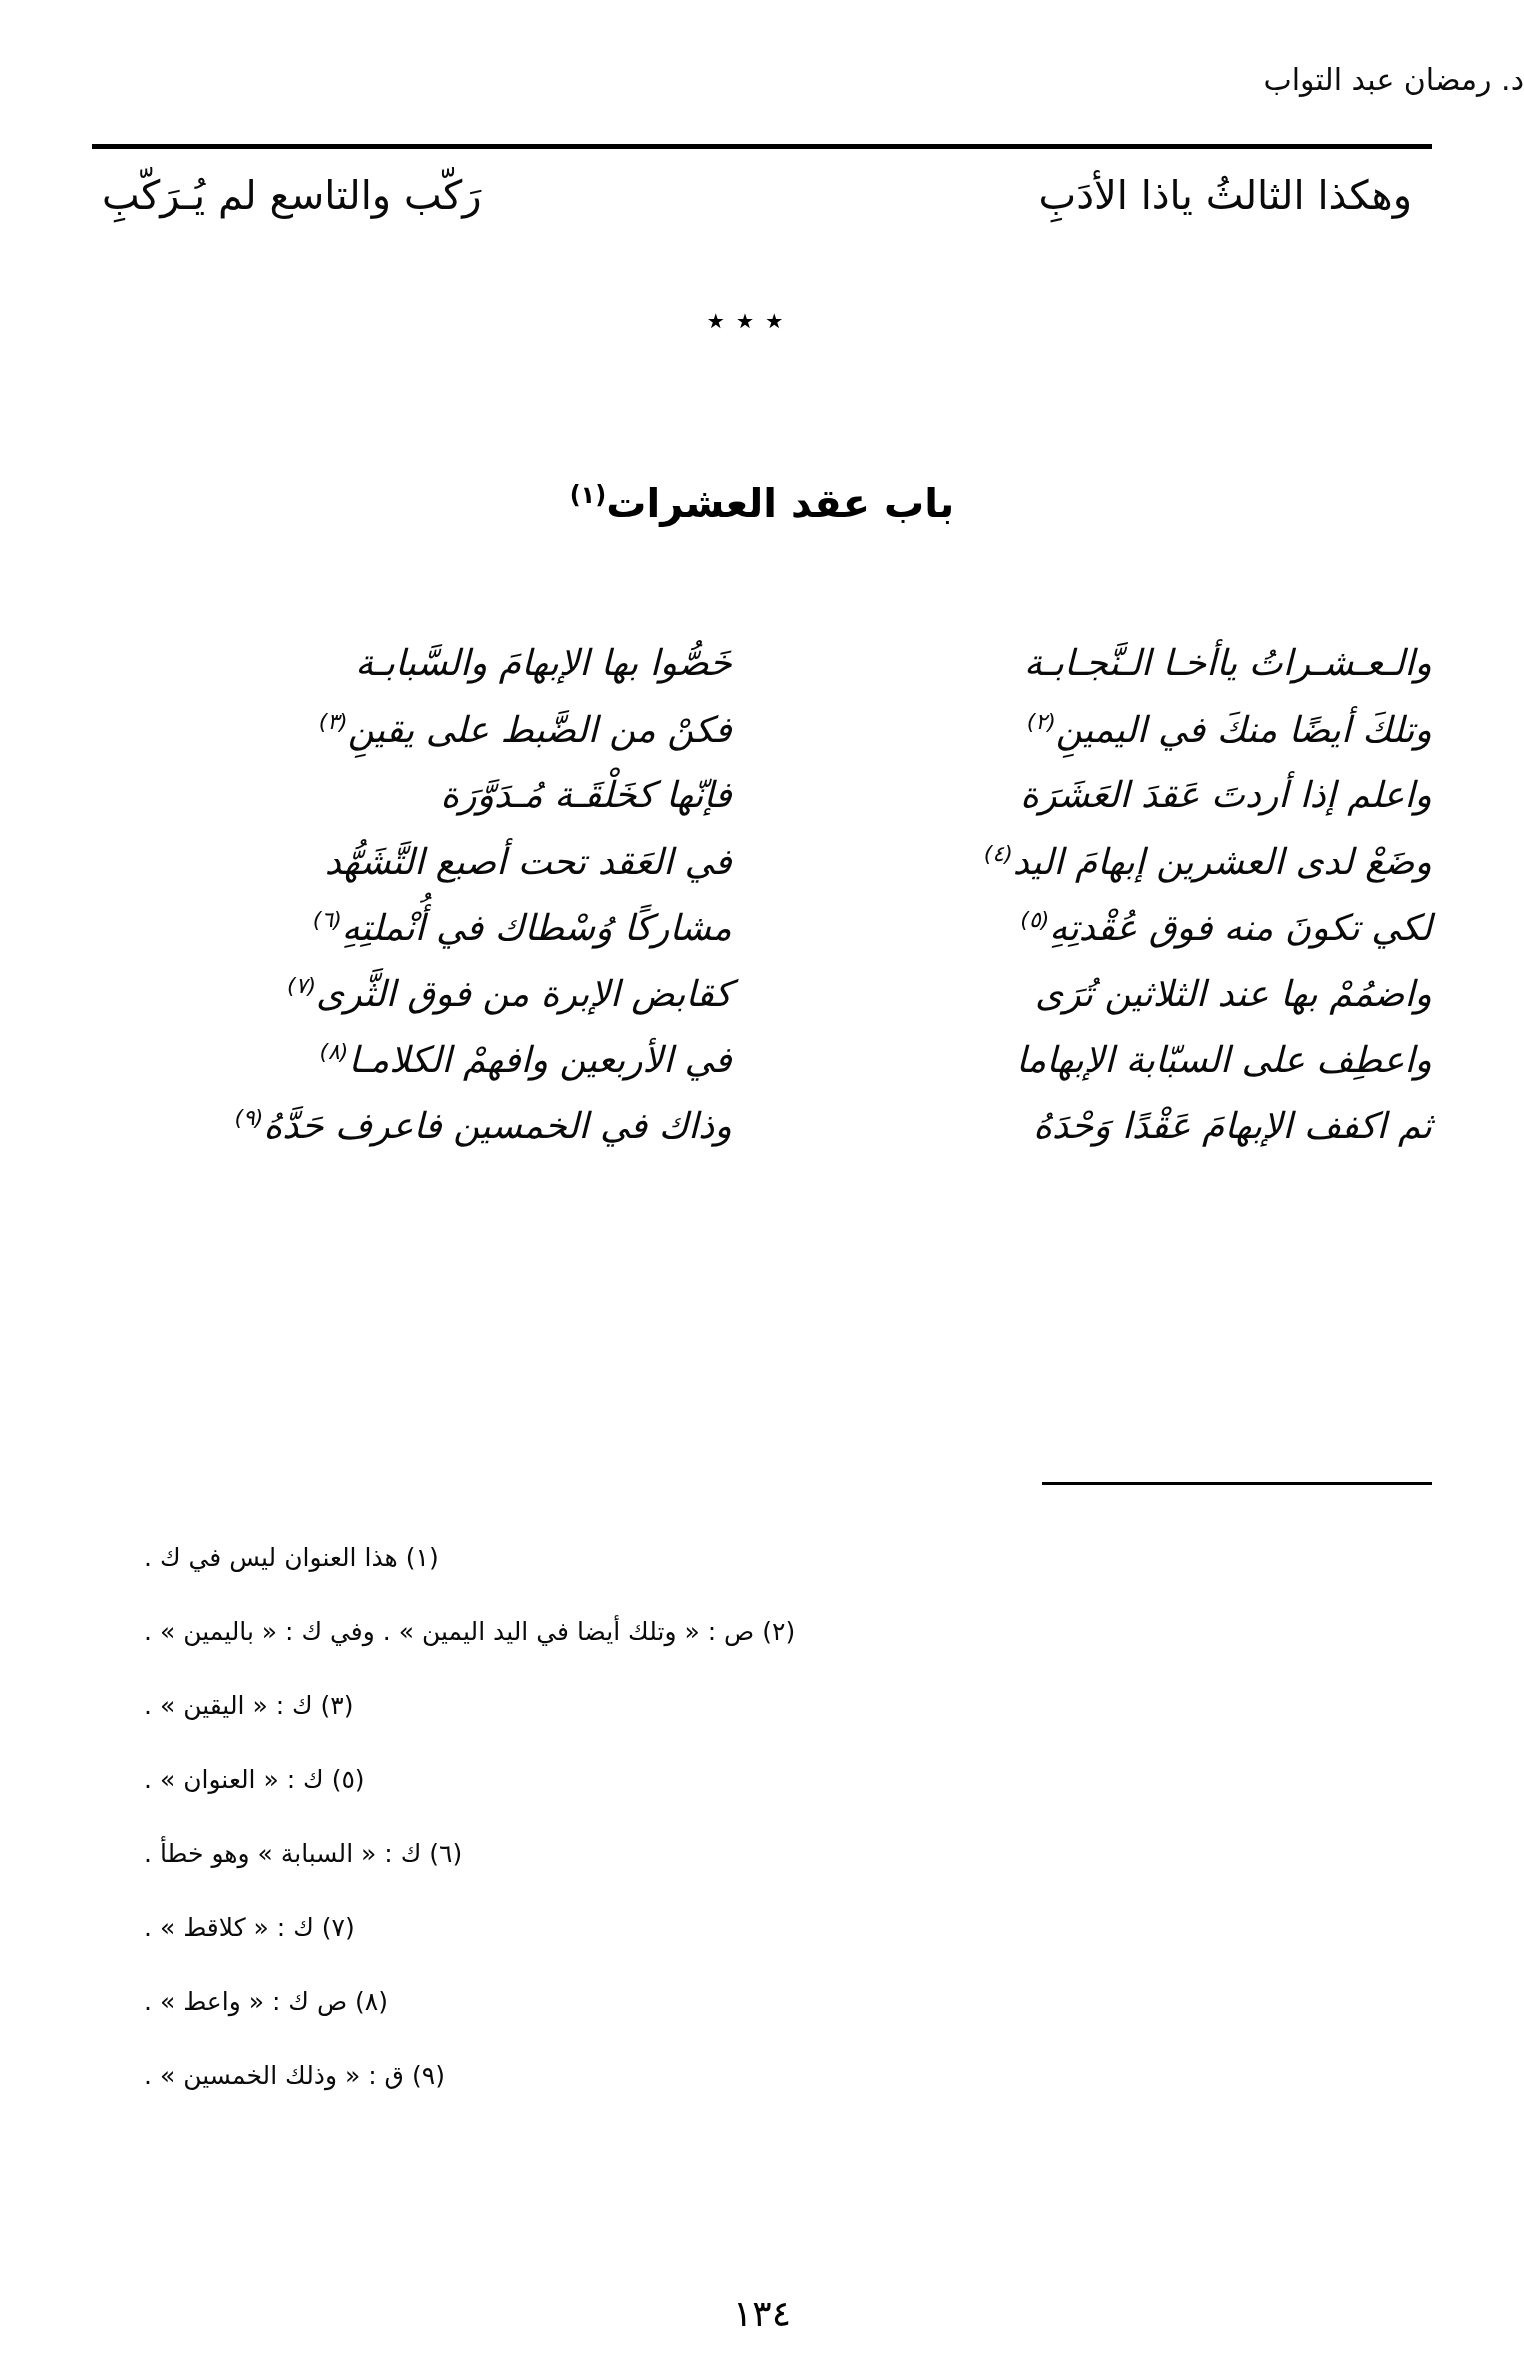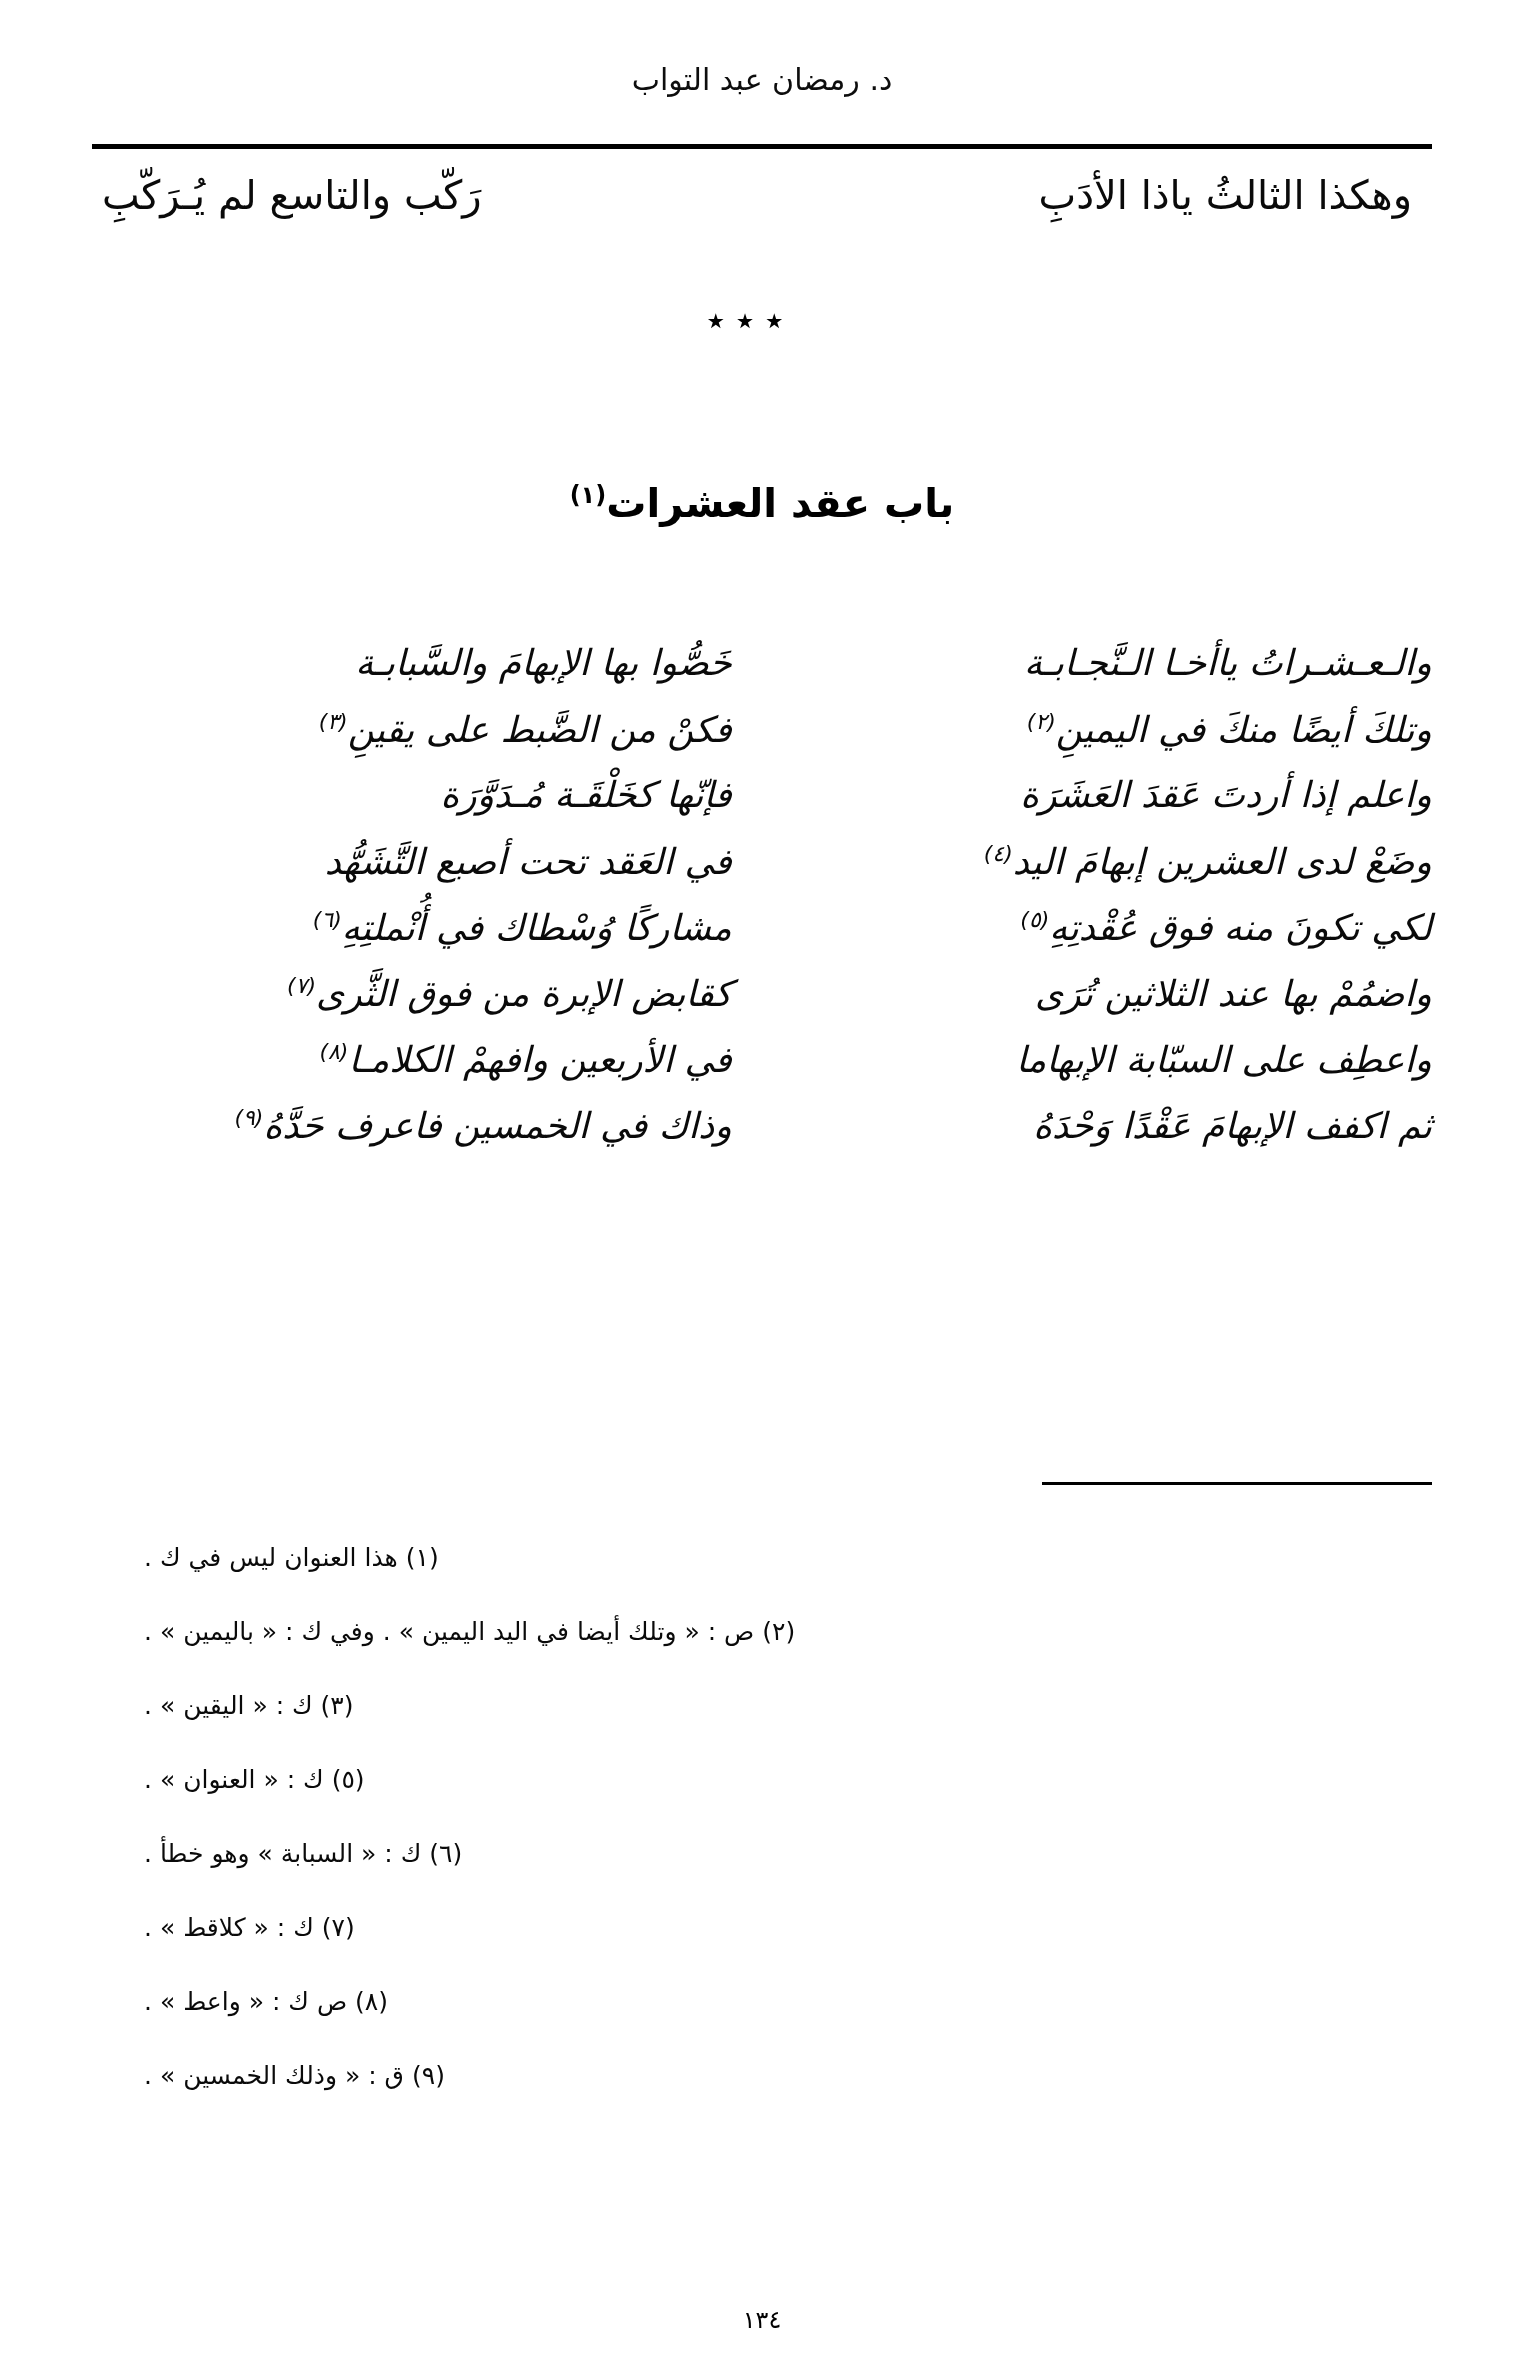--- a/index.html
+++ b/index.html
@@ -21,21 +21,21 @@
     overflow: hidden;
     box-sizing: border-box;
   }
 
   
   .running-head {
     position: absolute;
     top: 62px;
     right: 0;
     left: 0;
-    text-align: center;
+    text-align: right;
     font-size: 30px;
     letter-spacing: 0.5px;
     color: #0d0d0d;
     font-family: "DejaVu Sans", sans-serif;
   }
   .head-rule {
     position: absolute;
     top: 144px;
     right: 92px;
     left: 92px;
@@ -159,21 +159,21 @@
     padding-left: 40px;
   }
 
   
   .page-number {
     position: absolute;
     bottom: 38px;
     right: 0;
     left: 0;
     text-align: center;
-    font-size: 24px;
+    font-size: 36px;
     color: #000;
   }
 </style>
 </head>
 <body>
 
 <div class="page">
 
   <div class="running-head">د. رمضان عبد التواب</div>
 

